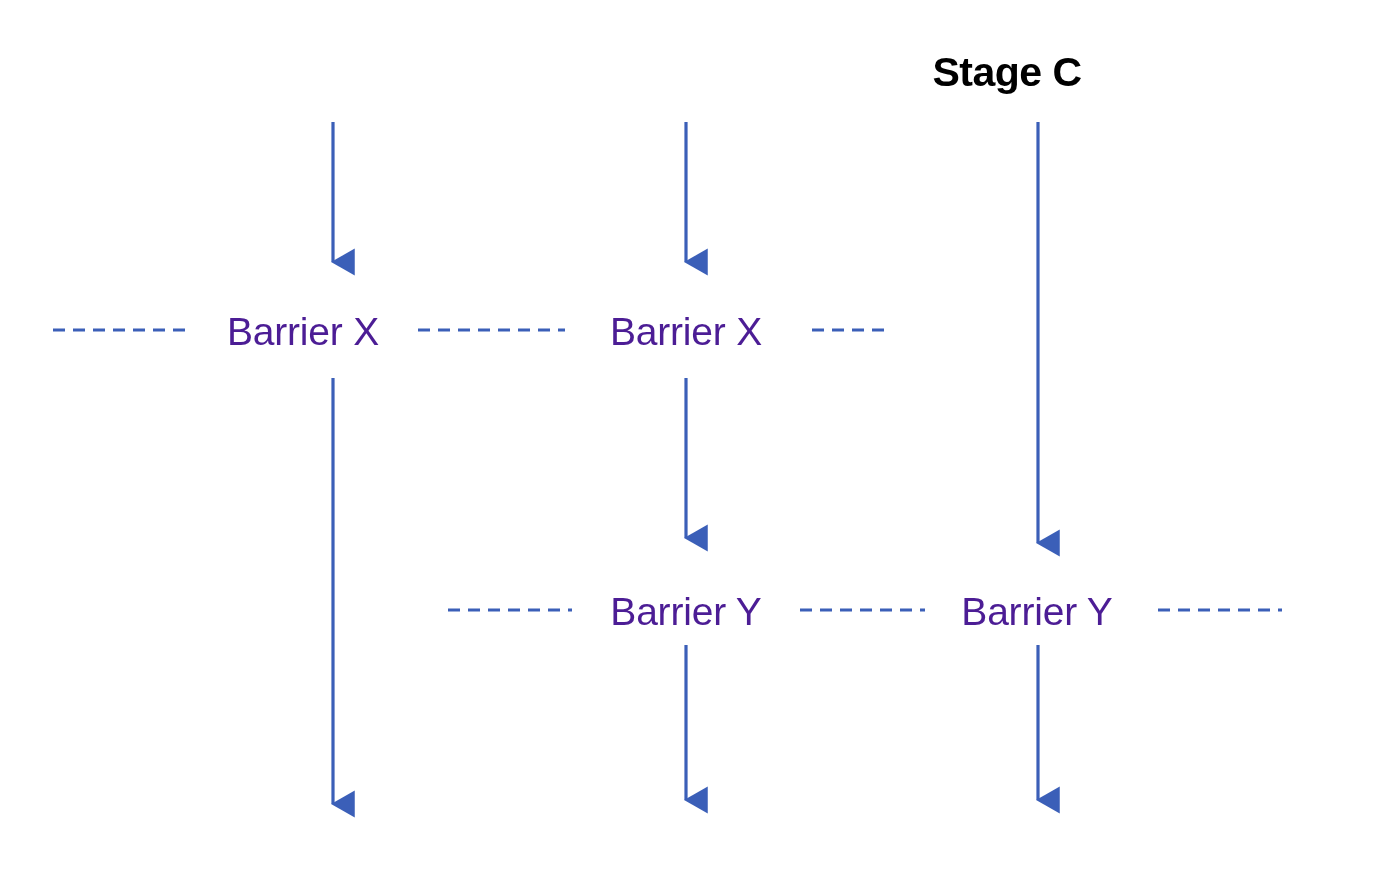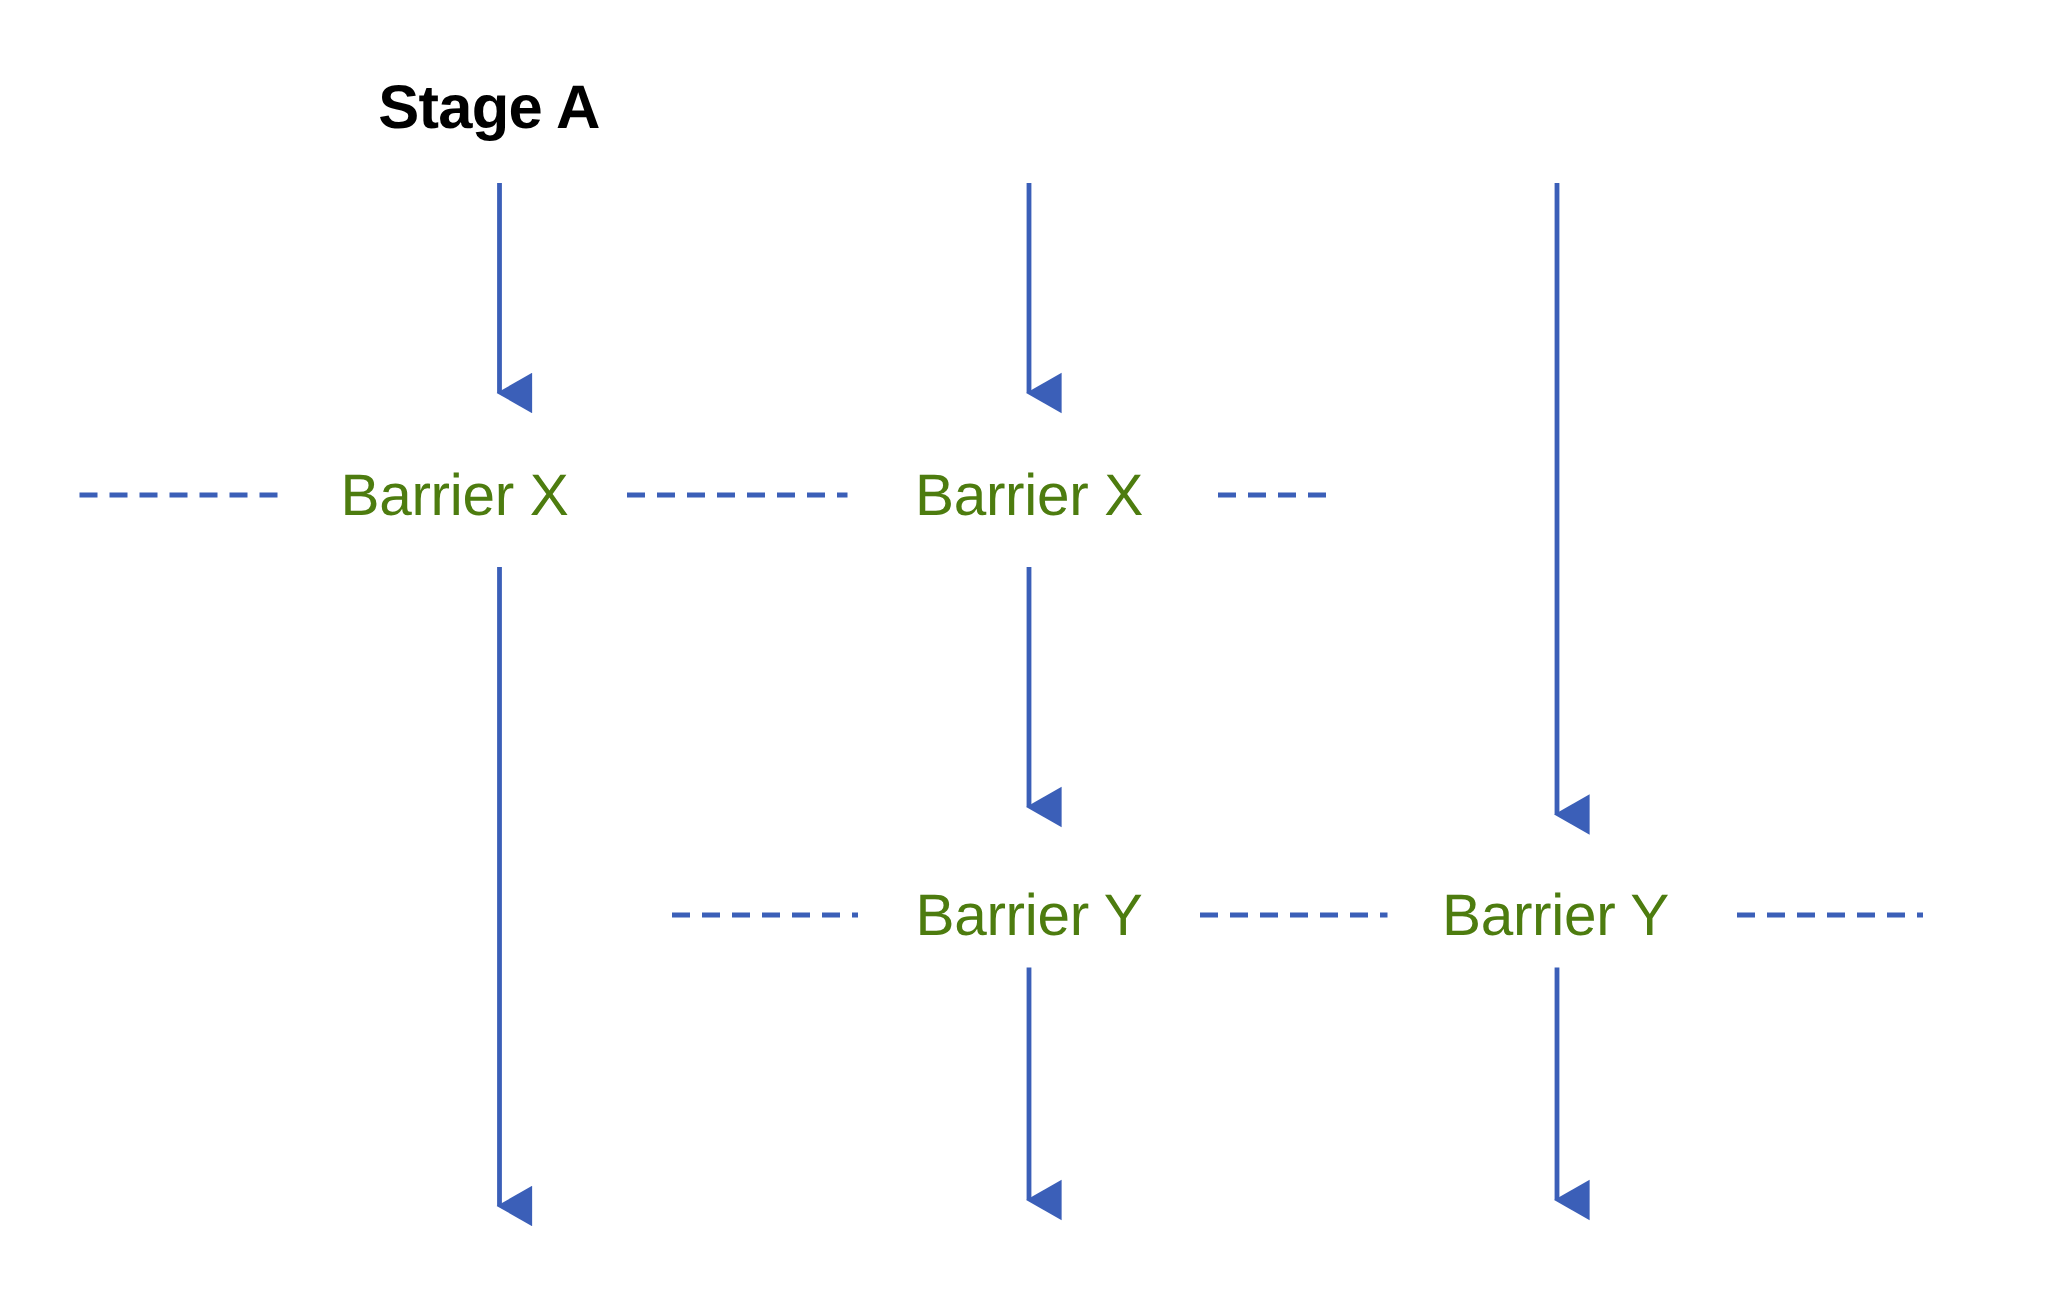--- a/index.html
+++ b/index.html
@@ -35,21 +35,21 @@
     white-space: nowrap;
     transform: translate(-50%, -50%);
     letter-spacing: -0.5px;
   }
   .barrier-label {
     position: absolute;
     font-family: "Liberation Sans", sans-serif;
     font-weight: 400;
     font-size: 39px;
     line-height: 1;
-    color: #4d7c0f;
+    color: #4c1d95;
     white-space: nowrap;
     transform: translate(-50%, -50%);
     background: #ffffff;
     padding: 0 10px;
     letter-spacing: -0.2px;
   }
 </style>
 </head>
 <body>
 
@@ -84,23 +84,23 @@
       <line x1="53" y1="330" x2="192" y2="330"></line>
       <line x1="418" y1="330" x2="565" y2="330"></line>
       <line x1="812" y1="330" x2="892" y2="330"></line>
 
       <line x1="448" y1="610" x2="572" y2="610"></line>
       <line x1="800" y1="610" x2="925" y2="610"></line>
       <line x1="1158" y1="610" x2="1282" y2="610"></line>
     </g>
   </svg>
 
-  <div class="stage-label" style="left:326px; top:72px;">Stage A</div>
 
 
+  <div class="stage-label" style="left:1007px; top:72px;">Stage C</div>
 
   <div class="barrier-label" style="left:303px; top:331px;">Barrier X</div>
 
   <div class="barrier-label" style="left:686px; top:331px;">Barrier X</div>
 
   <div class="barrier-label" style="left:686px; top:611px;">Barrier Y</div>
 
   <div class="barrier-label" style="left:1037px; top:611px;">Barrier Y</div>
 
 </div>

